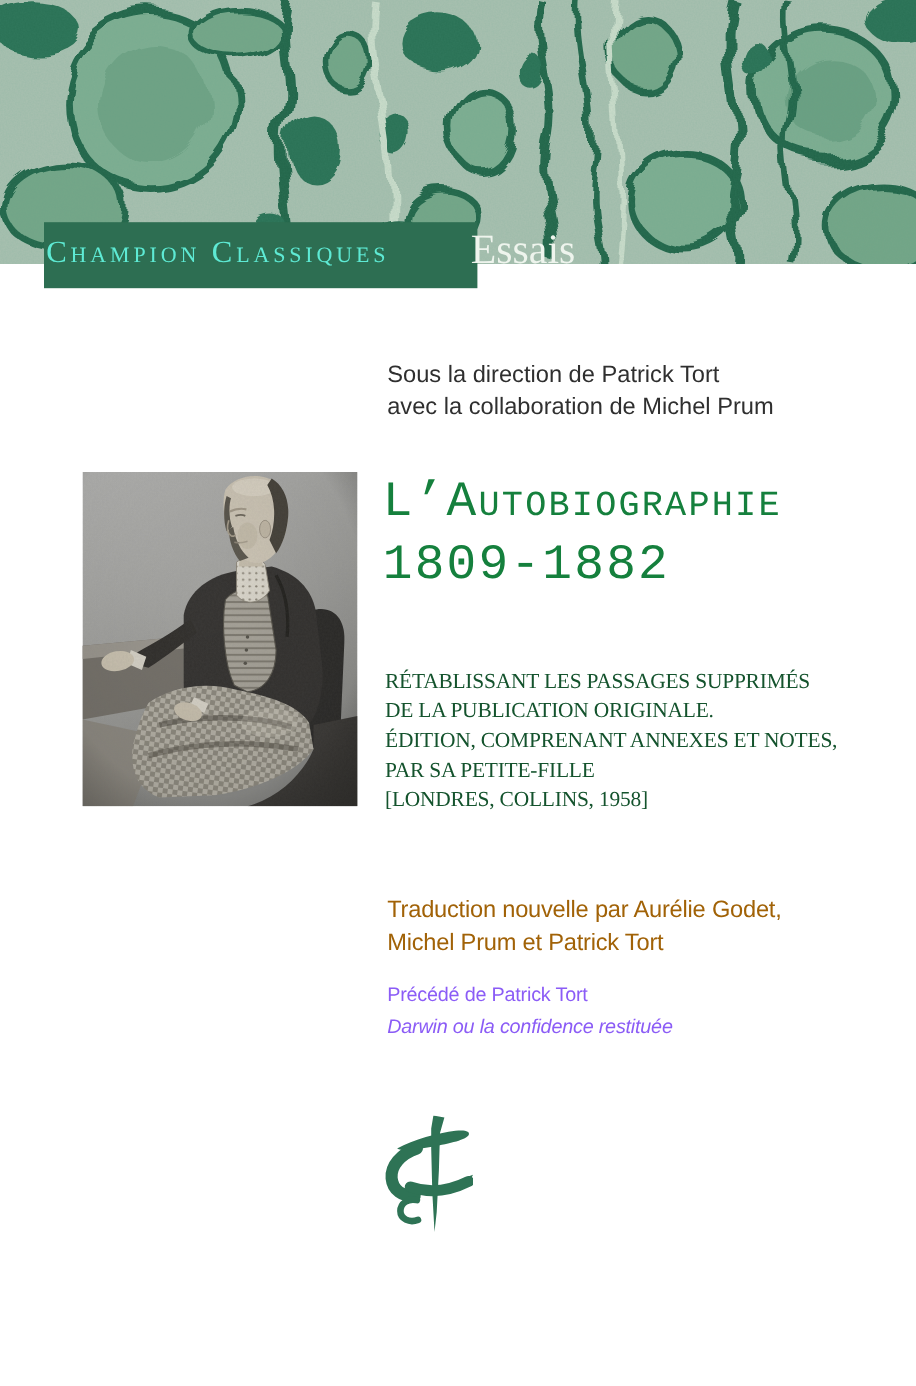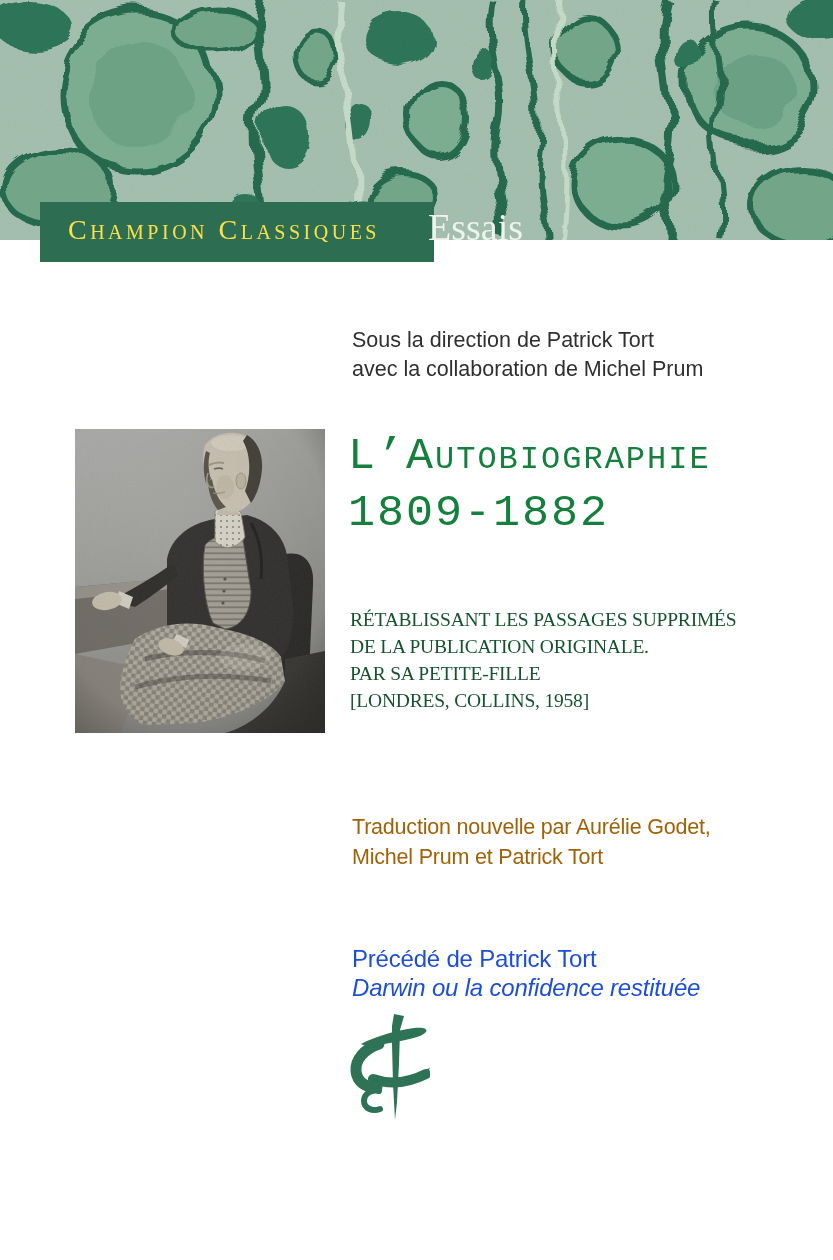--- a/index.html
+++ b/index.html
@@ -9,22 +9,22 @@
     font-family:"Liberation Sans",sans-serif;
   }
   .marble{position:absolute;left:0;top:0;width:833px;height:240px;}
   .marble svg{display:block;width:100%;height:100%;}
   .banner{
     position:absolute;left:40px;top:202px;width:394px;height:60px;
     background:#2d6e52;display:flex;align-items:center;
   }
   .banner-text{
     font-family:"Liberation Serif",serif;font-variant:small-caps;
-    font-size:28px;letter-spacing:3.5px;color:#fde047;
-    padding-left:28px;padding-bottom:4px;white-space:nowrap;
+    font-size:28px;letter-spacing:3.5px;color:#5eead4;
+    padding-left:2px;padding-bottom:4px;white-space:nowrap;
   }
   .essais{
     position:absolute;left:428px;top:205px;
     font-family:"Liberation Serif",serif;font-size:38px;color:#eef4ed;
   }
   .direction{
     position:absolute;left:352px;top:326px;
     font-size:21.5px;line-height:29px;color:#2f2f2f;
   }
   .photo{position:absolute;left:75px;top:429px;width:250px;height:304px;}
@@ -39,22 +39,22 @@
     position:absolute;left:350px;top:606px;
     font-family:"Liberation Serif",serif;
     font-size:19.5px;line-height:27px;letter-spacing:-0.2px;
     color:#14532d;white-space:nowrap;
   }
   .translation{
     position:absolute;left:352px;top:812px;
     font-size:21.5px;line-height:30px;letter-spacing:-0.2px;color:#a16207;
   }
   .preface{
-    position:absolute;left:352px;top:944px;
-    font-size:24px;line-height:29px;letter-spacing:-0.2px;color:#1d4ed8;
+    position:absolute;left:352px;top:890px;
+    font-size:18px;line-height:29px;letter-spacing:-0.2px;color:#8b5cf6;
   }
   .preface .italic{font-style:italic;}
   .logo{position:absolute;left:348px;top:1014px;width:82px;height:108px;}
   .logo svg{display:block;width:100%;height:100%;}
 </style>
 </head>
 <body>
 
 <div class="cover">
 
@@ -208,20 +208,21 @@
   </div>
 
   <div class="title">
     <div>L’Autobiographie</div>
     <div>1809-1882</div>
   </div>
 
   <div class="subtitle">
     <div>RÉTABLISSANT LES PASSAGES SUPPRIMÉS</div>
     <div>DE LA PUBLICATION ORIGINALE.</div>
+    <div>ÉDITION, COMPRENANT ANNEXES ET NOTES,</div>
     <div>PAR SA PETITE-FILLE</div>
     <div>[LONDRES, COLLINS, 1958]</div>
   </div>
 
   <div class="translation">
     <div>Traduction nouvelle par Aurélie Godet,</div>
     <div>Michel Prum et Patrick Tort</div>
   </div>
 
   <div class="preface">

